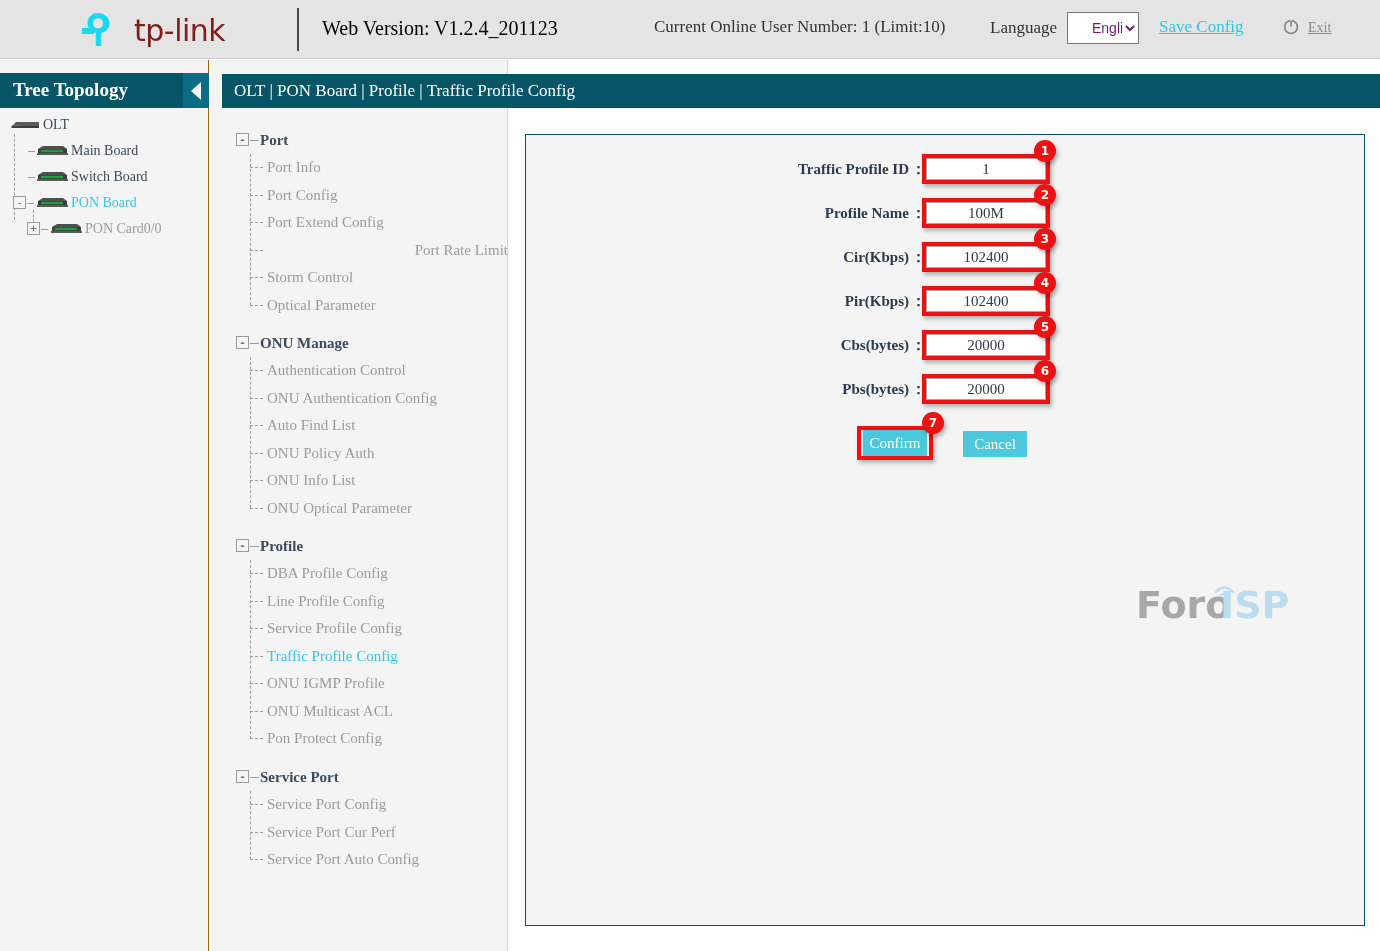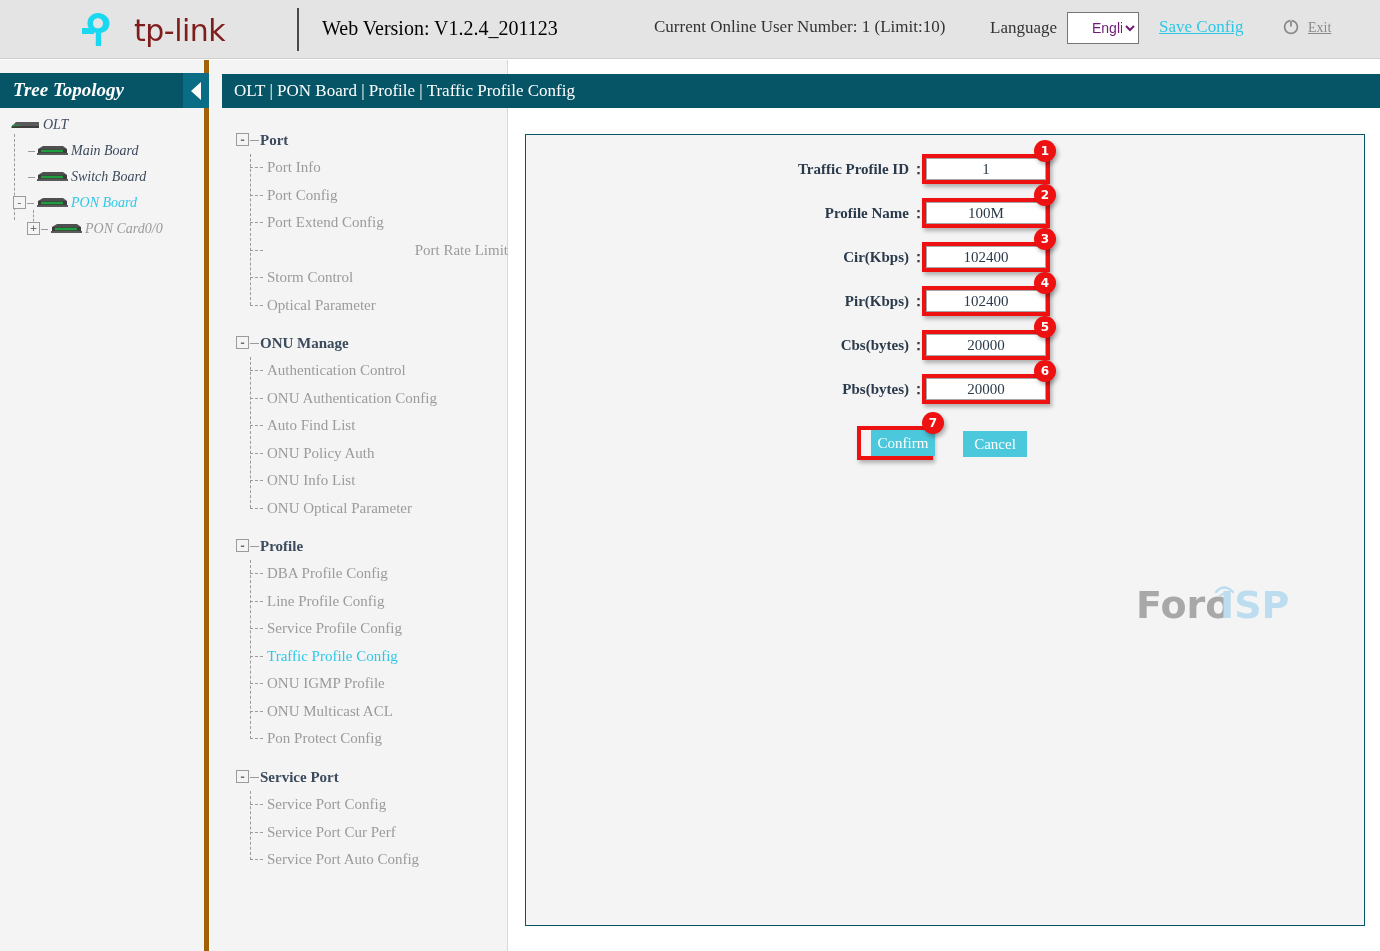--- a/index.html
+++ b/index.html
@@ -66,22 +66,21 @@
     position: absolute; left: 1308px; top: 20px;
     font-size: 14px; color: #8a8a8a;
     text-decoration: underline; cursor: pointer;
   }
 
   
   #sidebar {
     position: absolute; left: 0; top: 60px;
     width: 209px; height: 891px;
     background: #f4f4f4;
-    border-right: 5px solid #a16207;
-    font-style: italic;
+    border-right: 1px solid #a16207;
   }
   #tree-header {
     position: absolute; left: 0; top: 13px;
     width: 209px; height: 35px;
     background: #065567;
   }
   #tree-header-title {
     position: absolute; left: 13px; top: 6px;
     font-size: 19px; font-weight: bold; color: #ffffff;
   }
@@ -529,19 +528,19 @@
       <div class="frow" style="left: 0px; top: 237px; width: 840px;">
         <div class="flabel" style="left: 183px; right: auto;">Pbs(bytes)</div>
         <div class="fcolon" style="left: 385px;">：</div>
         <div class="annot" style="left: 396px; top: 2px; width: 128px; height: 30px;">
           <input type="text" class="finput" value="20000" style="position: absolute; left: 0px; top: 0px; width: 120px; height: 22px;">
         </div>
         <div class="badge" style="left: 508px; top: -12px;">6</div>
       </div>
       <div class="frow" style="left: 0px; top: 291px; width: 840px;">
         <div class="annot" style="left: 331px; top: 0px; width: 76px; height: 34px; background: transparent;">
-          <button class="btn" style="position: absolute; left: 10px; top: 0px;">Confirm</button>
+          <button class="btn" style="position: absolute; left: 2px; top: 0px;">Confirm</button>
         </div>
         <div class="badge" style="left: 396px; top: -14px;">7</div>
         <button class="btn" style="position: absolute; left: 437px; top: 5px;">Cancel</button>
       </div>
     </div>
 </div>
 
 </body></html>

